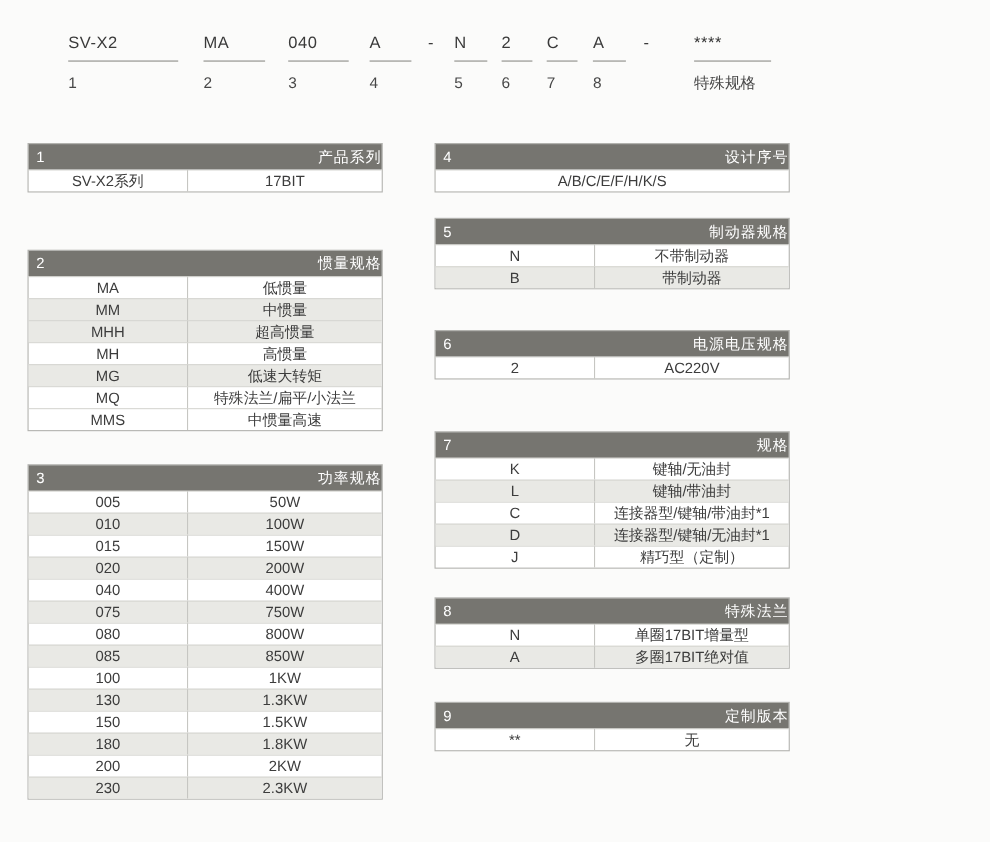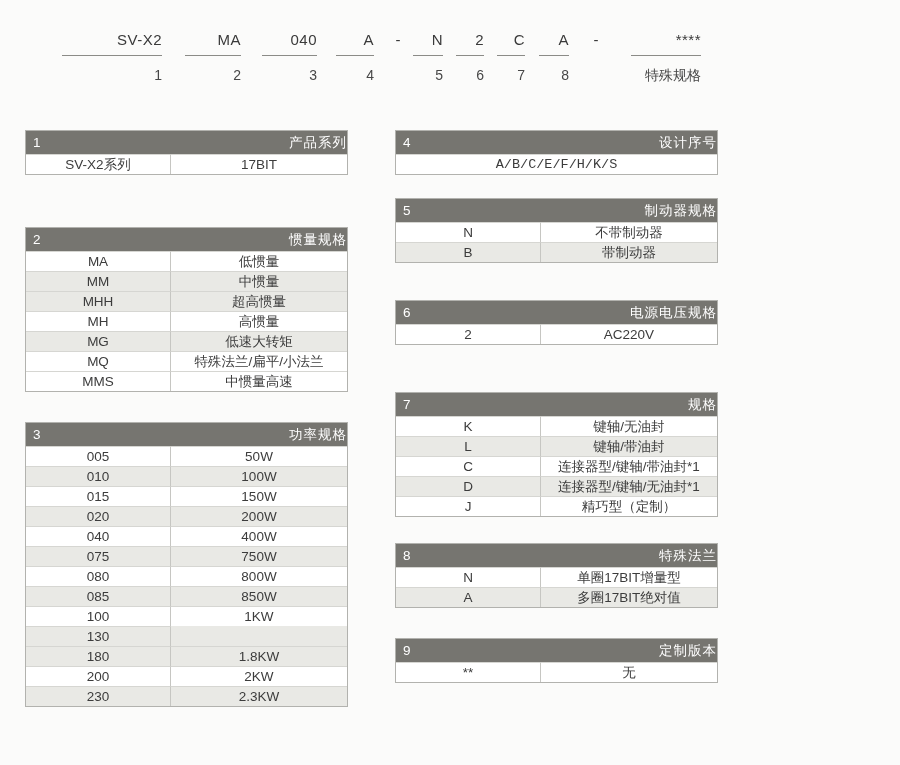--- a/index.html
+++ b/index.html
@@ -4,21 +4,21 @@
 <style>
   html,body{margin:0;padding:0;}
   body{
     width:900px;height:765px;position:relative;overflow:hidden;
     background:#fbfbfa;color:#3a3a3a;
     font-family:"Liberation Sans","DejaVu Sans",sans-serif;
   }
 
   
   #model-code{position:absolute;top:28px;left:0;display:flex;align-items:flex-start;}
-  .seg{display:flex;flex-direction:column;align-items:flex-end;}
+  .seg{display:flex;flex-direction:column;align-items:flex-start;}
   .seg .code{font-size:15px;height:24px;line-height:24px;letter-spacing:.5px;white-space:nowrap;}
   .seg .rule{height:1px;background:#8b8b87;width:100%;margin-top:3px;}
   .seg .num{font-size:14px;margin-top:9px;height:20px;line-height:20px;color:#474747;white-space:nowrap;}
   .seg.divider .rule{visibility:hidden;}
   #model-code .seg:nth-child(1){margin-left:62px;width:100px;}
   #model-code .seg:nth-child(2){margin-left:23px;width:56px;}
   #model-code .seg:nth-child(3){margin-left:21px;width:55px;}
   #model-code .seg:nth-child(4){margin-left:19px;width:38px;}
   #model-code .seg:nth-child(5){margin-left:15px;width:12px;}
   #model-code .seg:nth-child(6){margin-left:12px;width:30px;}
@@ -40,21 +40,21 @@
   #col-right .mtable:nth-child(2){margin-bottom:37px;}
   #col-right .mtable:nth-child(3){margin-bottom:47px;}
   #col-right .mtable:nth-child(4){margin-bottom:26px;}
   #col-right .mtable:nth-child(5){margin-bottom:30px;}
 
   .thead{background:#767570;color:#fff;height:23px;line-height:23px;position:relative;font-size:13.5px;}
   .tnum{position:absolute;left:7px;top:0;}
   .ttitle{display:block;text-align:right;letter-spacing:1px;}
 
   .trow{display:grid;grid-template-columns:145px 1fr;}
-  .trow.merged{grid-template-columns:1fr;font-family:Liberation Mono, monospace;}
+  .trow.merged{grid-template-columns:1fr;}
   .trow.alt{background:#e9e9e5;}
   .tcell{
     height:20px;line-height:19px;box-sizing:border-box;
     text-align:center;font-size:13.5px;color:#3c3c3c;
     border-top:1px solid #d6d6d2;white-space:nowrap;overflow:hidden;
   }
   .trow .tcell:first-child{border-right:1px solid #c6c6c2;}
   .trow.merged .tcell{border-right:none;}
 </style>
 </head>
@@ -198,20 +198,25 @@
       <div class="trow alt">
         <div class="tcell">085</div>
         <div class="tcell">850W</div>
       </div>
       <div class="trow">
         <div class="tcell">100</div>
         <div class="tcell">1KW</div>
       </div>
       <div class="trow alt">
         <div class="tcell">130</div>
+        <div class="tcell">1.3KW</div>
+      </div>
+      <div class="trow">
+        <div class="tcell">150</div>
+        <div class="tcell">1.5KW</div>
       </div>
       <div class="trow alt">
         <div class="tcell">180</div>
         <div class="tcell">1.8KW</div>
       </div>
       <div class="trow">
         <div class="tcell">200</div>
         <div class="tcell">2KW</div>
       </div>
       <div class="trow alt">

